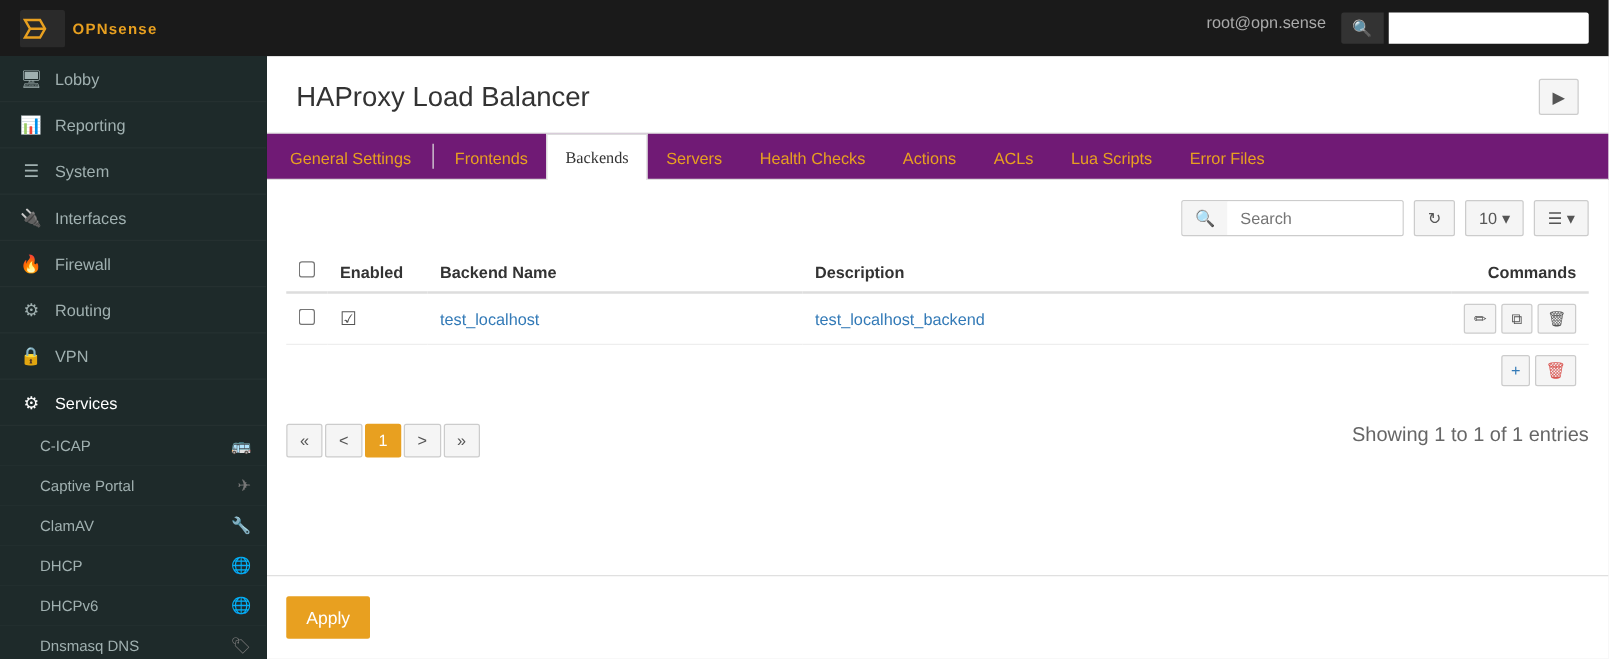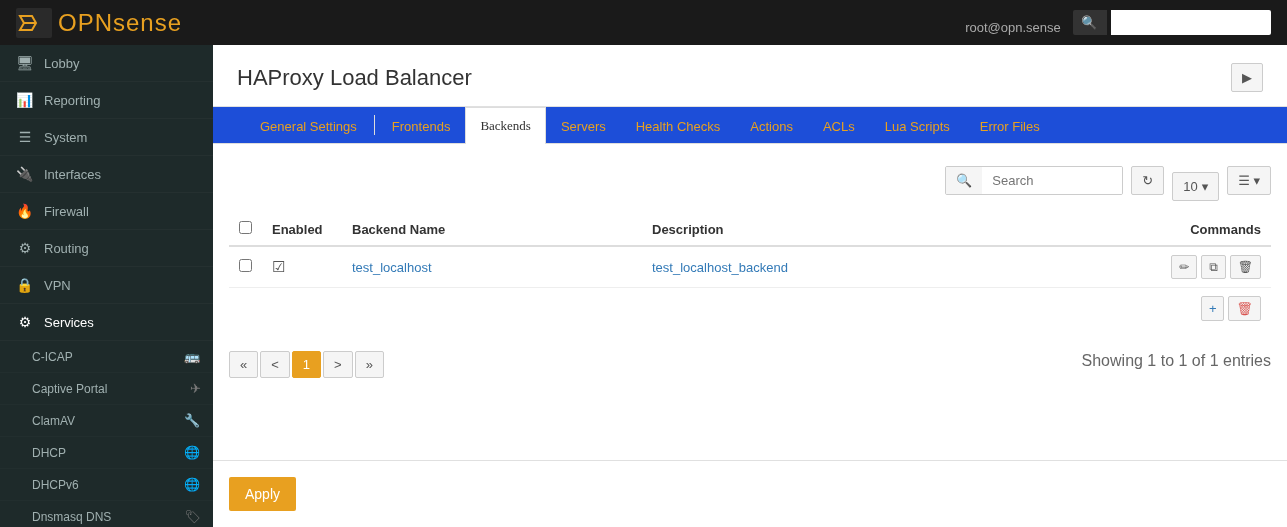--- a/index.html
+++ b/index.html
@@ -19,27 +19,27 @@
       display: flex;
       align-items: center;
       gap: 6px;
     }
     .brand-logo {
       width: 36px;
       height: 30px;
     }
     .brand-text {
       color: #e8a020;
-      font-size: 24px;
-      font-weight: 400;
+      font-size: 12px;
+      font-weight: 700;
       letter-spacing: 1px;
     }
     .navbar-right {
       display: flex;
-      align-items: flex-end;
+      align-items: flex-start;
       gap: 12px;
     }
     .navbar-user {
       color: #aaa;
       font-size: 13px;
     }
     .navbar-search {
       display: flex;
       align-items: center;
       gap: 4px;
@@ -132,22 +132,22 @@
       font-size: 13px;
       border-radius: 2px;
       color: #555;
     }
 
     
     .tabs {
       display: flex;
       align-items: center;
       border-bottom: 1px solid #ddd;
-      background: #1d4ed8;
-      padding: 0 32px;
+      background: #701a75;
+      padding: 0 4px;
       gap: 0;
     }
     .tab {
       padding: 10px 14px;
       cursor: pointer;
       font-size: 13px;
       color: #e8a020;
       border: 1px solid transparent;
       border-bottom: none;
       margin-bottom: -1px;
@@ -216,21 +216,20 @@
       background: #f5f5f5;
       border: 1px solid #ccc;
       padding: 6px 10px;
       border-radius: 2px;
       cursor: pointer;
       font-size: 13px;
       color: #555;
       display: flex;
       align-items: flex-end;
       gap: 4px;
-      margin-top: 12px;
     }
     .cols-btn {
       background: #f5f5f5;
       border: 1px solid #ccc;
       padding: 6px 10px;
       border-radius: 2px;
       cursor: pointer;
       font-size: 13px;
       color: #555;
     }

